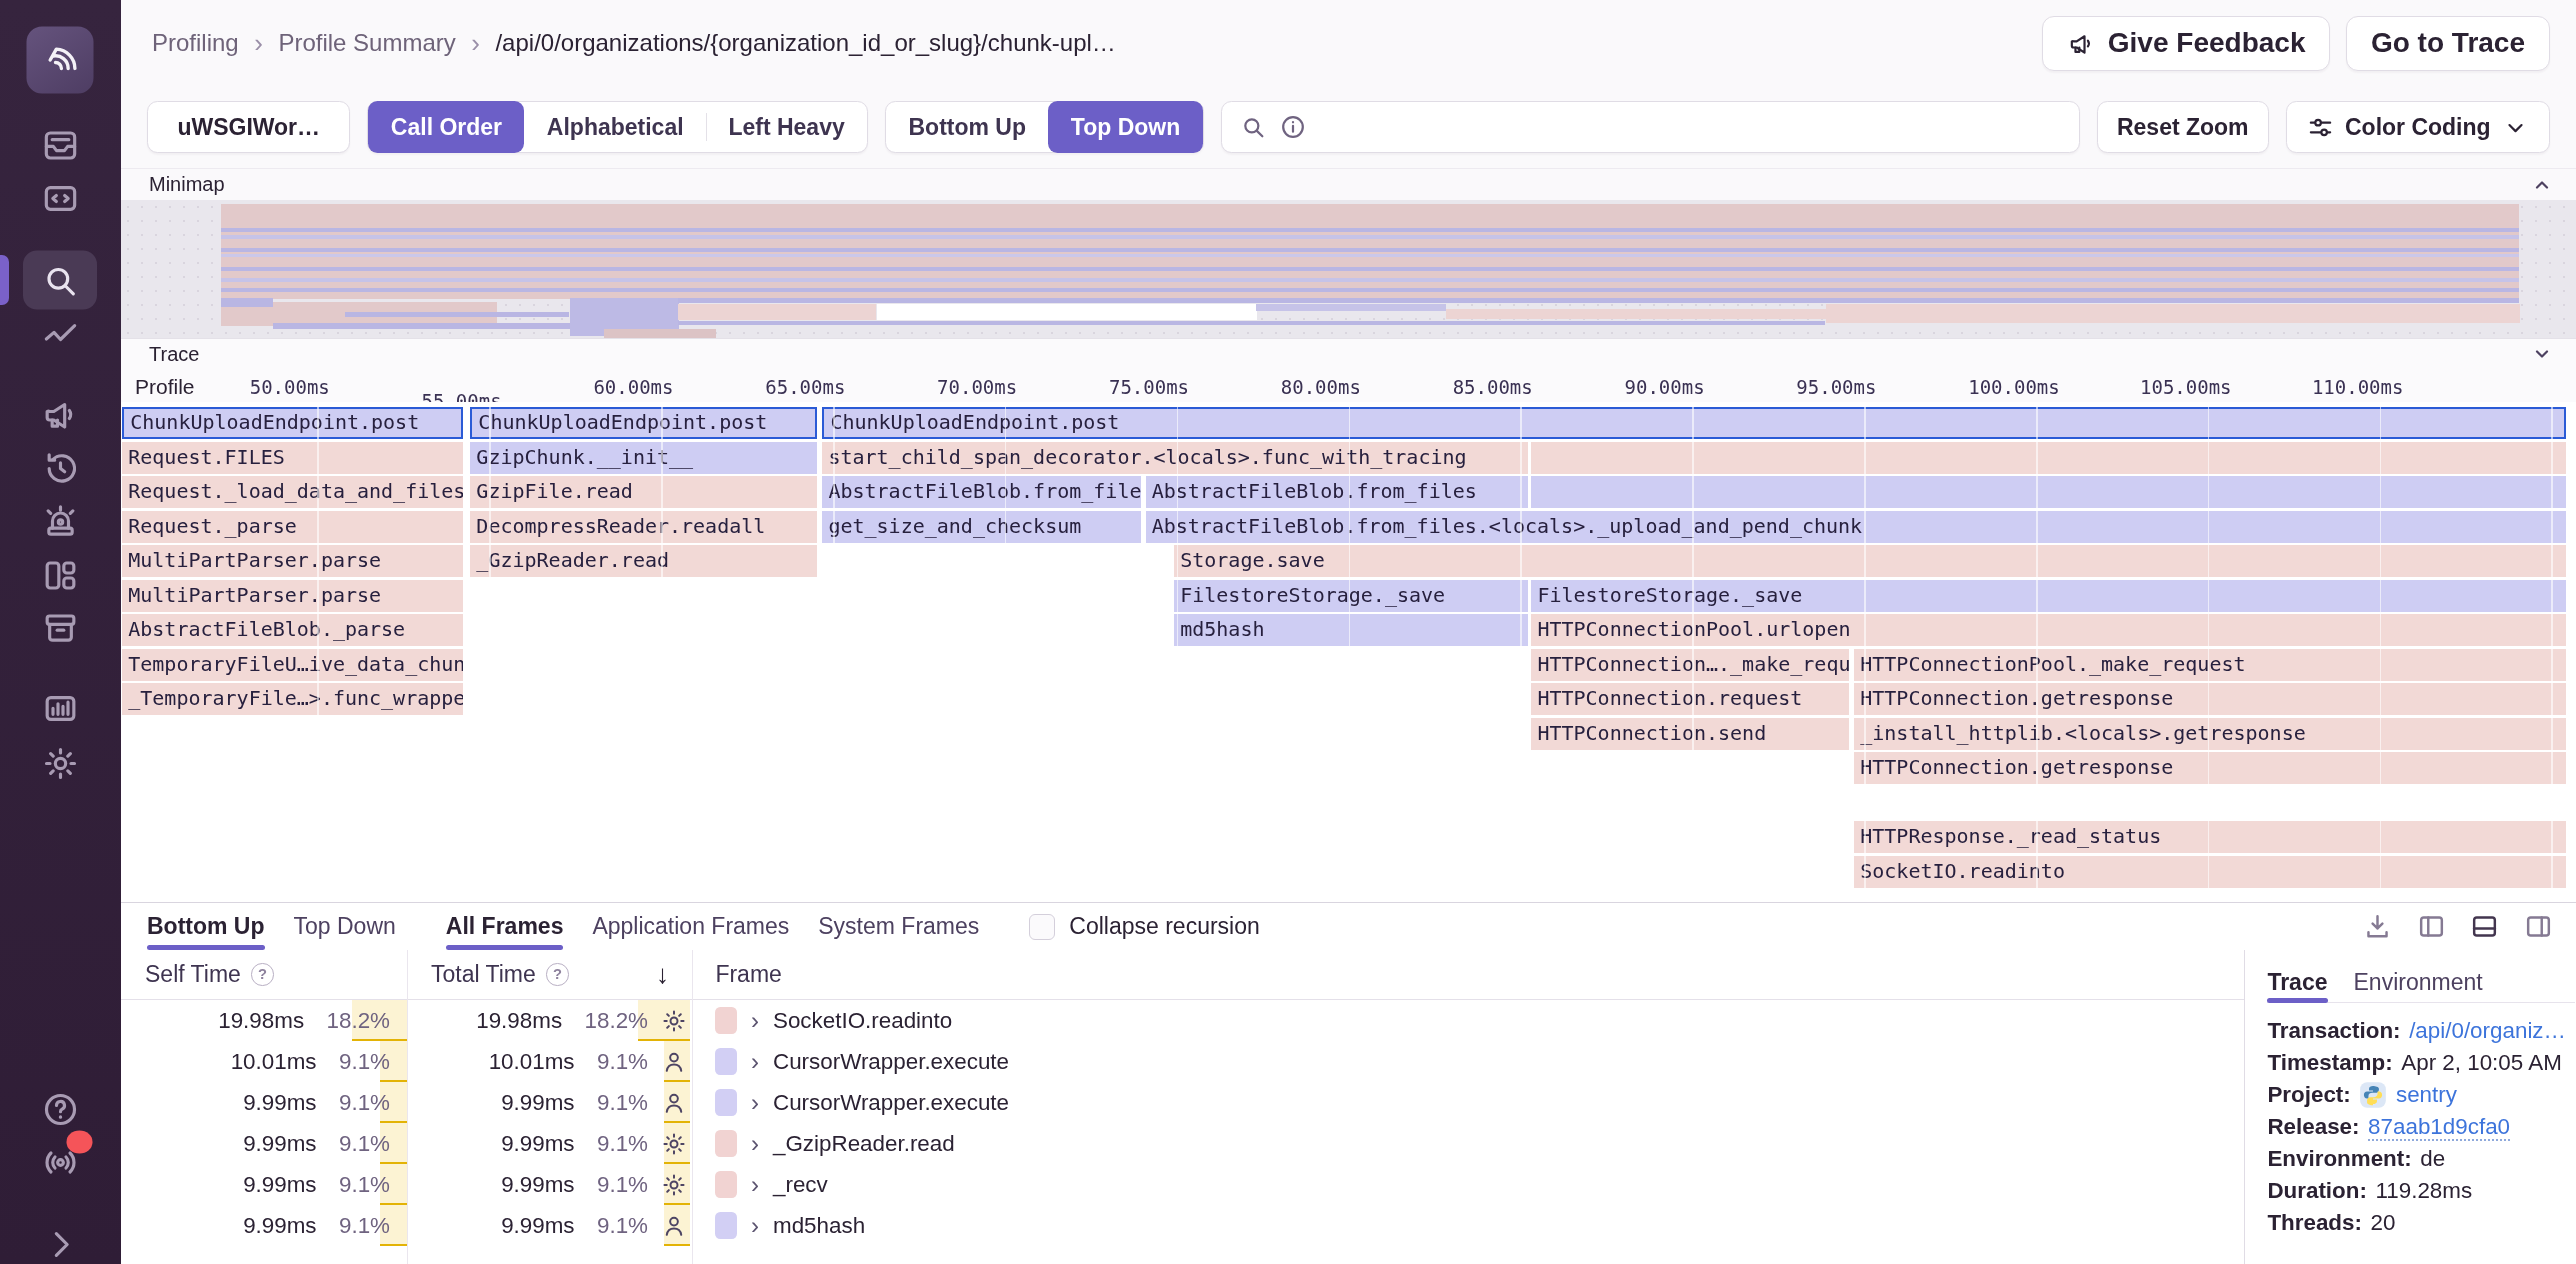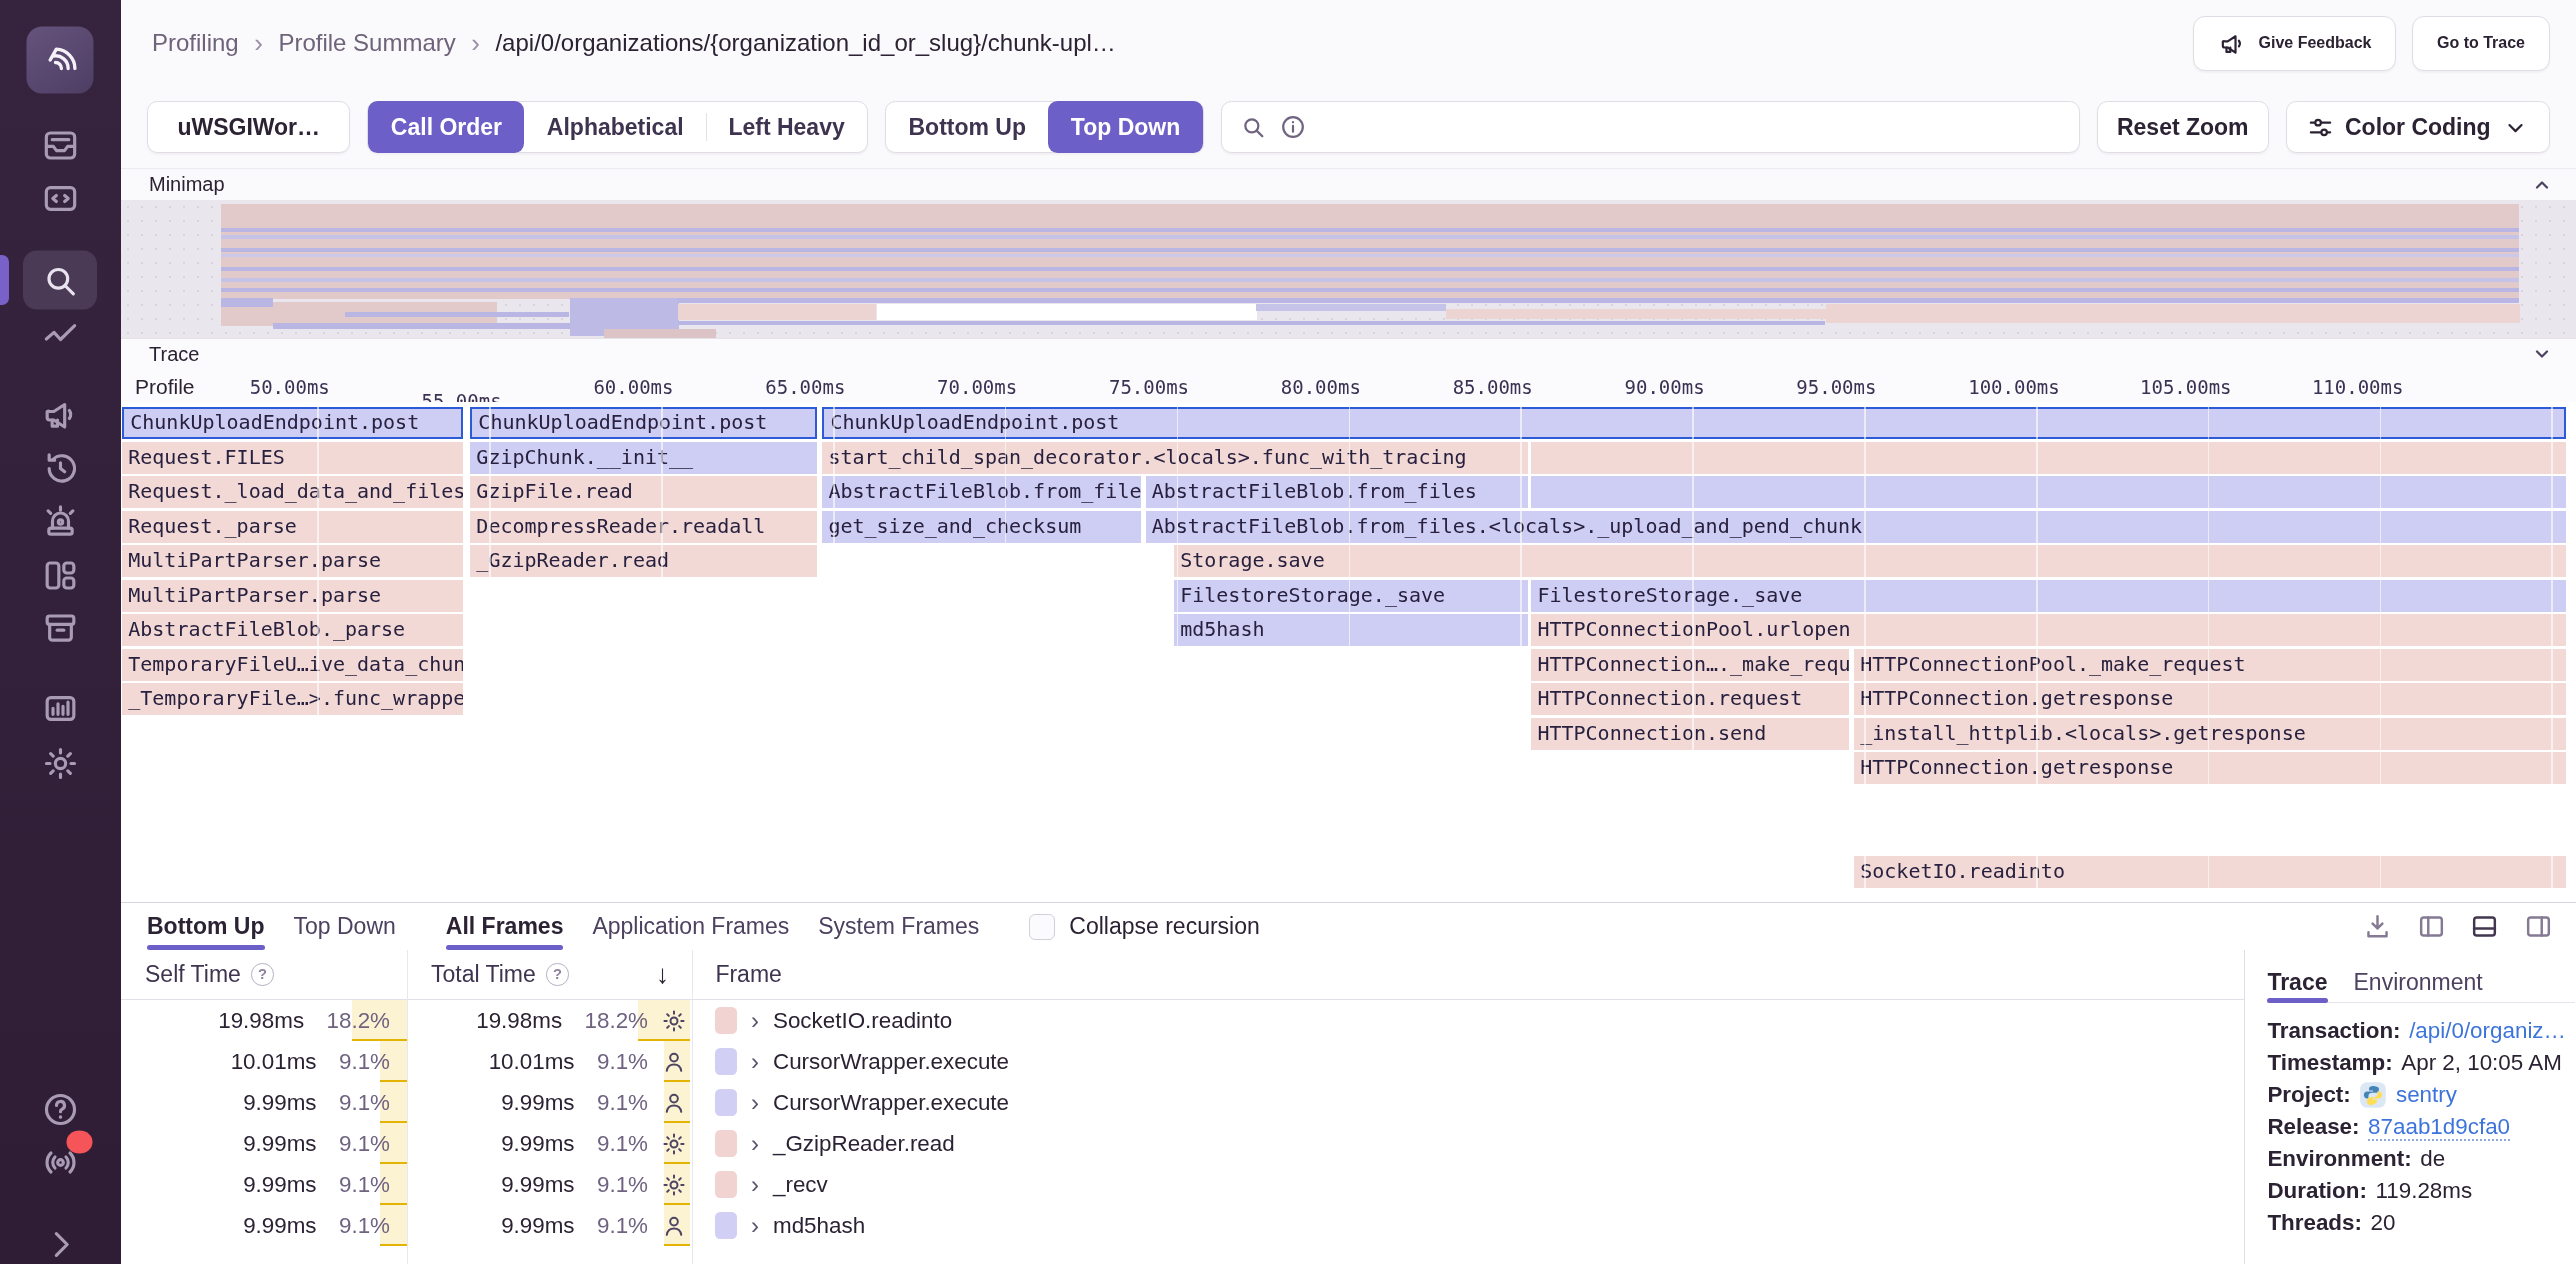--- a/index.html
+++ b/index.html
@@ -20,21 +20,21 @@
 
   
   .main { position:absolute; left:121px; top:0; width:2455px; height:1265px; }
 
   .topbar { position:absolute; left:0; top:0; width:100%; height:86px; background:#FAF9FB; display:flex; align-items:center; justify-content:space-between; padding:0 26px 0 31px; }
   .crumbs { display:flex; align-items:center; gap:15.5px; font-size:24px; color:#6E6379; white-space:nowrap; overflow:hidden; }
   .crumbs .sep { color:#9A8FA8; font-size:26px; }
   .crumbs .crumb { cursor:pointer; }
   .crumbs .crumb.last { color:#2B2233; }
   .top-actions { display:flex; gap:15.5px; }
-  .btn { display:flex; align-items:center; gap:12px; height:55px; padding:0 24px; background:#fff; border:0.9px solid #E0DCE5; border-radius:12px; font-size:16px; font-weight:700; color:#2B2233; box-shadow:0 1.7px 1.7px rgba(43,34,51,.04); cursor:pointer; font-family:inherit; }
+  .btn { display:flex; align-items:center; gap:12px; height:55px; padding:0 24px; background:#fff; border:0.9px solid #E0DCE5; border-radius:12px; font-size:28px; font-weight:700; color:#2B2233; box-shadow:0 1.7px 1.7px rgba(43,34,51,.04); cursor:pointer; font-family:inherit; }
   .btn svg, .btn2 svg { width:29px; height:29px; stroke:#2B2233; stroke-width:1.8; fill:none; stroke-linecap:round; stroke-linejoin:round; }
 
   .toolbar { position:absolute; left:0; top:86px; width:100%; height:83px; background:#FAF9FB; display:flex; align-items:center; gap:17px; padding:0 26px; border-bottom:0.9px solid #EDEAF0; }
   .ddl, .btn2 { display:flex; align-items:center; gap:10.4px; height:52px; padding:0 19px; background:#fff; border:0.9px solid #E0DCE5; border-radius:10.4px; font-size:23px; font-weight:700; color:#2B2233; box-shadow:0 1.7px 1.7px rgba(43,34,51,.04); cursor:pointer; font-family:inherit; }
   .seg { display:flex; align-items:center; height:52px; background:#fff; border:0.9px solid #E0DCE5; border-radius:10.4px; box-shadow:0 1.7px 1.7px rgba(43,34,51,.04); }
   .seg .opt { height:52px; display:flex; align-items:center; padding:0 22.4px; font-size:23px; font-weight:700; color:#3E3450; cursor:pointer; position:relative; }
   .seg .opt.active { background:#6C5FC7; color:#fff; border-radius:9.5px; }
   .seg .opt.divl::before { content:""; position:absolute; left:0; top:12px; bottom:12px; width:0.9px; background:#E4E1E8; }
   .search { flex:1; display:flex; align-items:center; gap:12px; height:52px; padding:0 17px; background:#fff; border:0.9px solid #E0DCE5; border-radius:10.4px; box-shadow:0 1.7px 1.7px rgba(43,34,51,.04); }
   .search .ph { flex:1; font-size:23px; color:#958CA3; }
@@ -345,20 +345,21 @@
         <div class="tick" style="left: calc(54.1% + 3.5px);">85.00ms</div>
         <div class="tick" style="left: calc(61.1% + 3.5px);">90.00ms</div>
         <div class="tick" style="left: calc(68.1% + 3.5px);">95.00ms</div>
         <div class="tick" style="left: calc(75.1% + 3.5px);">100.00ms</div>
         <div class="tick" style="left: calc(82.1% + 3.5px);">105.00ms</div>
         <div class="tick" style="left: calc(89.1% + 3.5px);">110.00ms</div>
       </div>
 
     <div class="flame" id="flame">
         <div class="frame pink" style="left: 70.6%; width: 29%; top: 454px;">SocketIO.readinto</div>
+        <div class="frame pink" style="left: 70.6%; width: 29%; top: 419px;">HTTPResponse._read_status</div>
         <div class="frame pink" style="left: 70.6%; width: 29%; top: 350px;">HTTPConnection.getresponse</div>
         <div class="frame pink" style="left: 70.6%; width: 29%; top: 316px;">_install_httplib.&lt;locals&gt;.getresponse</div>
         <div class="frame pink" style="left: 57.45%; width: 12.95%; top: 316px;">HTTPConnection.send</div>
         <div class="frame pink" style="left: 70.6%; width: 29%; top: 281px;">HTTPConnection.getresponse</div>
         <div class="frame pink" style="left: 57.45%; width: 12.95%; top: 281px;">HTTPConnection.request</div>
         <div class="frame pink" style="left: 0.05%; width: 13.9%; top: 281px;">_TemporaryFile…&gt;.func_wrapper</div>
         <div class="frame pink" style="left: 70.6%; width: 29%; top: 247px;">HTTPConnectionPool._make_request</div>
         <div class="frame pink" style="left: 57.45%; width: 12.95%; top: 247px;">HTTPConnection…._make_request</div>
         <div class="frame pink" style="left: 0.05%; width: 13.9%; top: 247px;">TemporaryFileU…ive_data_chunk</div>
         <div class="frame pink" style="left: 57.45%; width: 42.15%; top: 212px;">HTTPConnectionPool.urlopen</div>

